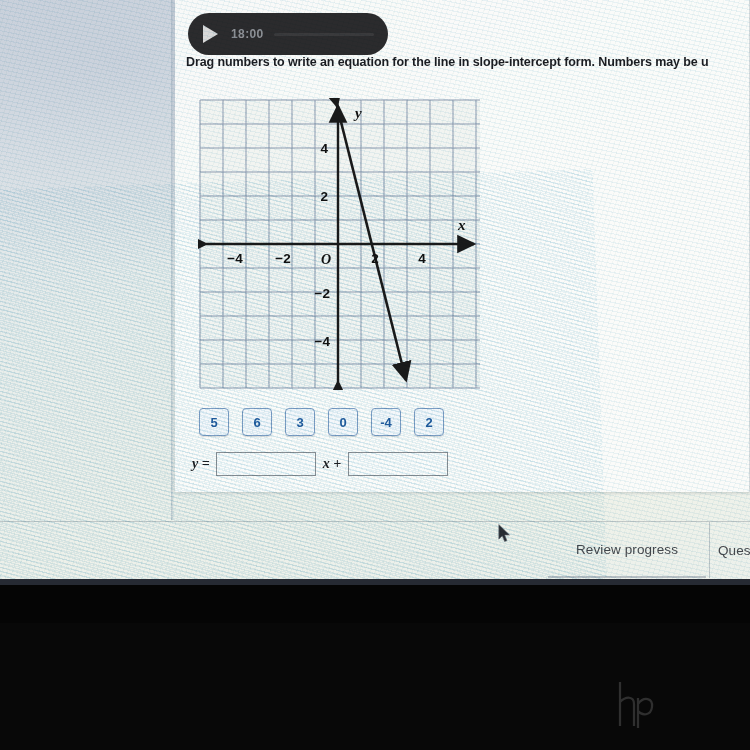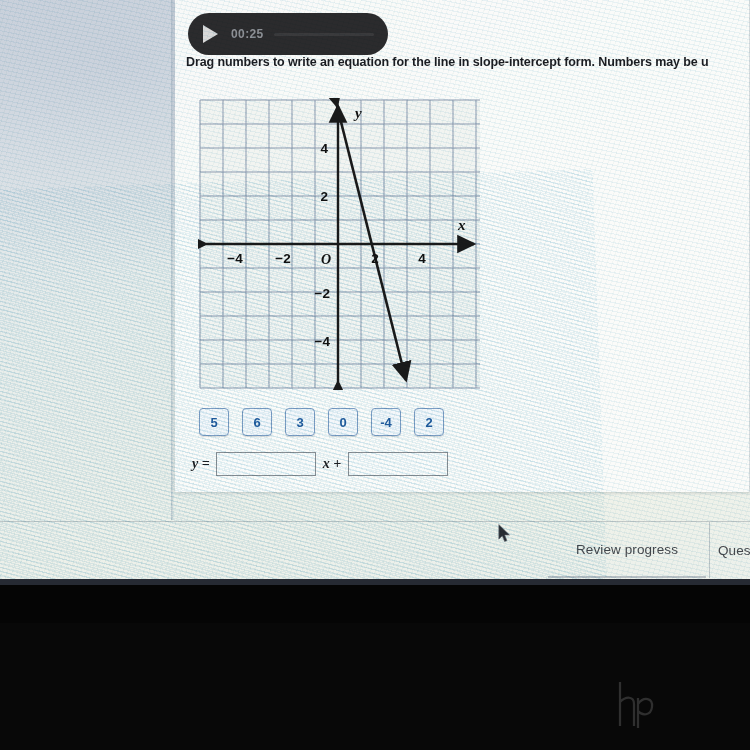--- a/index.html
+++ b/index.html
@@ -230,21 +230,21 @@
 
   <div class="screen">
 
     <div class="glare"></div>
     <div class="gutter-edge"></div>
 
     <div class="card">
 
       <div class="audio-pill">
         <div class="play-tri"></div>
-        <div class="audio-time">00:25</div>
+        <div class="audio-time">18:00</div>
         <div class="audio-track"></div>
       </div>
 
       <div class="prompt">Drag numbers to write an equation for the line in slope-intercept form. Numbers may be u</div>
 
       <div class="graph-wrap">
         <svg width="284" height="292" viewBox="0 0 284 292">
 
           <rect x="2" y="2" width="280" height="288" fill="#f2f4f1"></rect>
 

